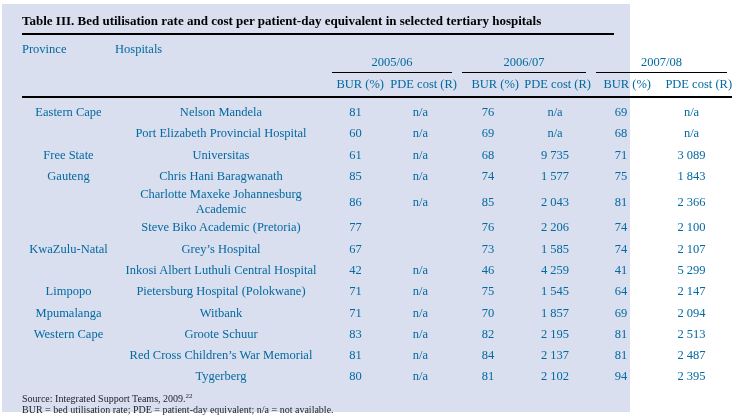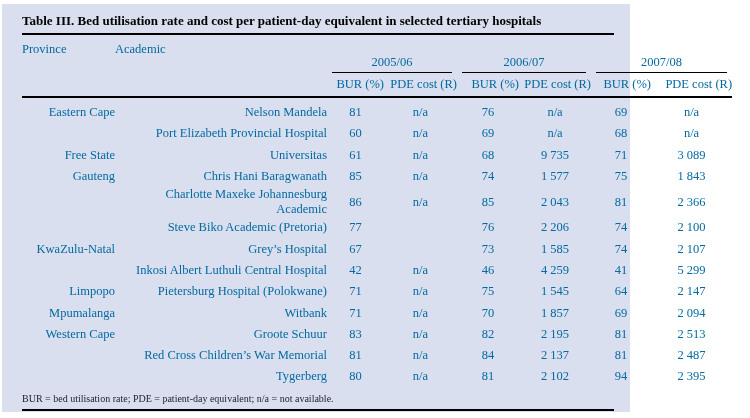--- a/index.html
+++ b/index.html
@@ -64,21 +64,21 @@
     text-align: right;
     padding: 4px 0 5px 0;
     line-height: 14px;
   }
   tbody td {
     padding: 0;
     height: 21.3px;
     vertical-align: middle;
   }
   tbody tr:first-child td { padding-top: 4px; }
-  td.prov, td.hosp { text-align: right; }
+  td.prov, td.hosp { text-align: center; }
   td.val { text-align: center; }
   .footnotes {
     margin-top: 5px;
     font-size: 10px;
     line-height: 11.5px;
     color: #1d1d28;
   }
   .footnotes sup {
     font-size: 7px;
     line-height: 0;
@@ -105,21 +105,21 @@
         <col style="width:57px">
         <col style="width:73px">
         <col style="width:62px">
         <col style="width:72px">
         <col style="width:60px">
         <col style="width:81px">
       </colgroup>
       <thead>
         <tr class="year-row">
           <th class="lefthead" rowspan="2">Province</th>
-          <th class="lefthead" rowspan="2">Academic</th>
+          <th class="lefthead" rowspan="2">Hospitals</th>
           <th class="yearcell" colspan="2">
             <div class="year-underline">2005/06</div>
           </th>
           <th class="yearcell" colspan="2">
             <div class="year-underline">2006/07</div>
           </th>
           <th class="yearcell" colspan="2">
             <div class="year-underline">2007/08</div>
           </th>
         </tr>
@@ -260,18 +260,19 @@
           <td class="val">n/a</td>
           <td class="val">81</td>
           <td class="val">2 102</td>
           <td class="val">94</td>
           <td class="val">2 395</td>
         </tr>
       </tbody>
     </table>
 
     <div class="footnotes">
+      <div><span>Source: Integrated Support Teams, 2009.</span><sup>22</sup></div>
       <div>BUR = bed utilisation rate; PDE = patient-day equivalent; n/a = not available.</div>
     </div>
 
     <div class="rule-bottom"></div>
   </div>
 </div>
 
 </body></html>

